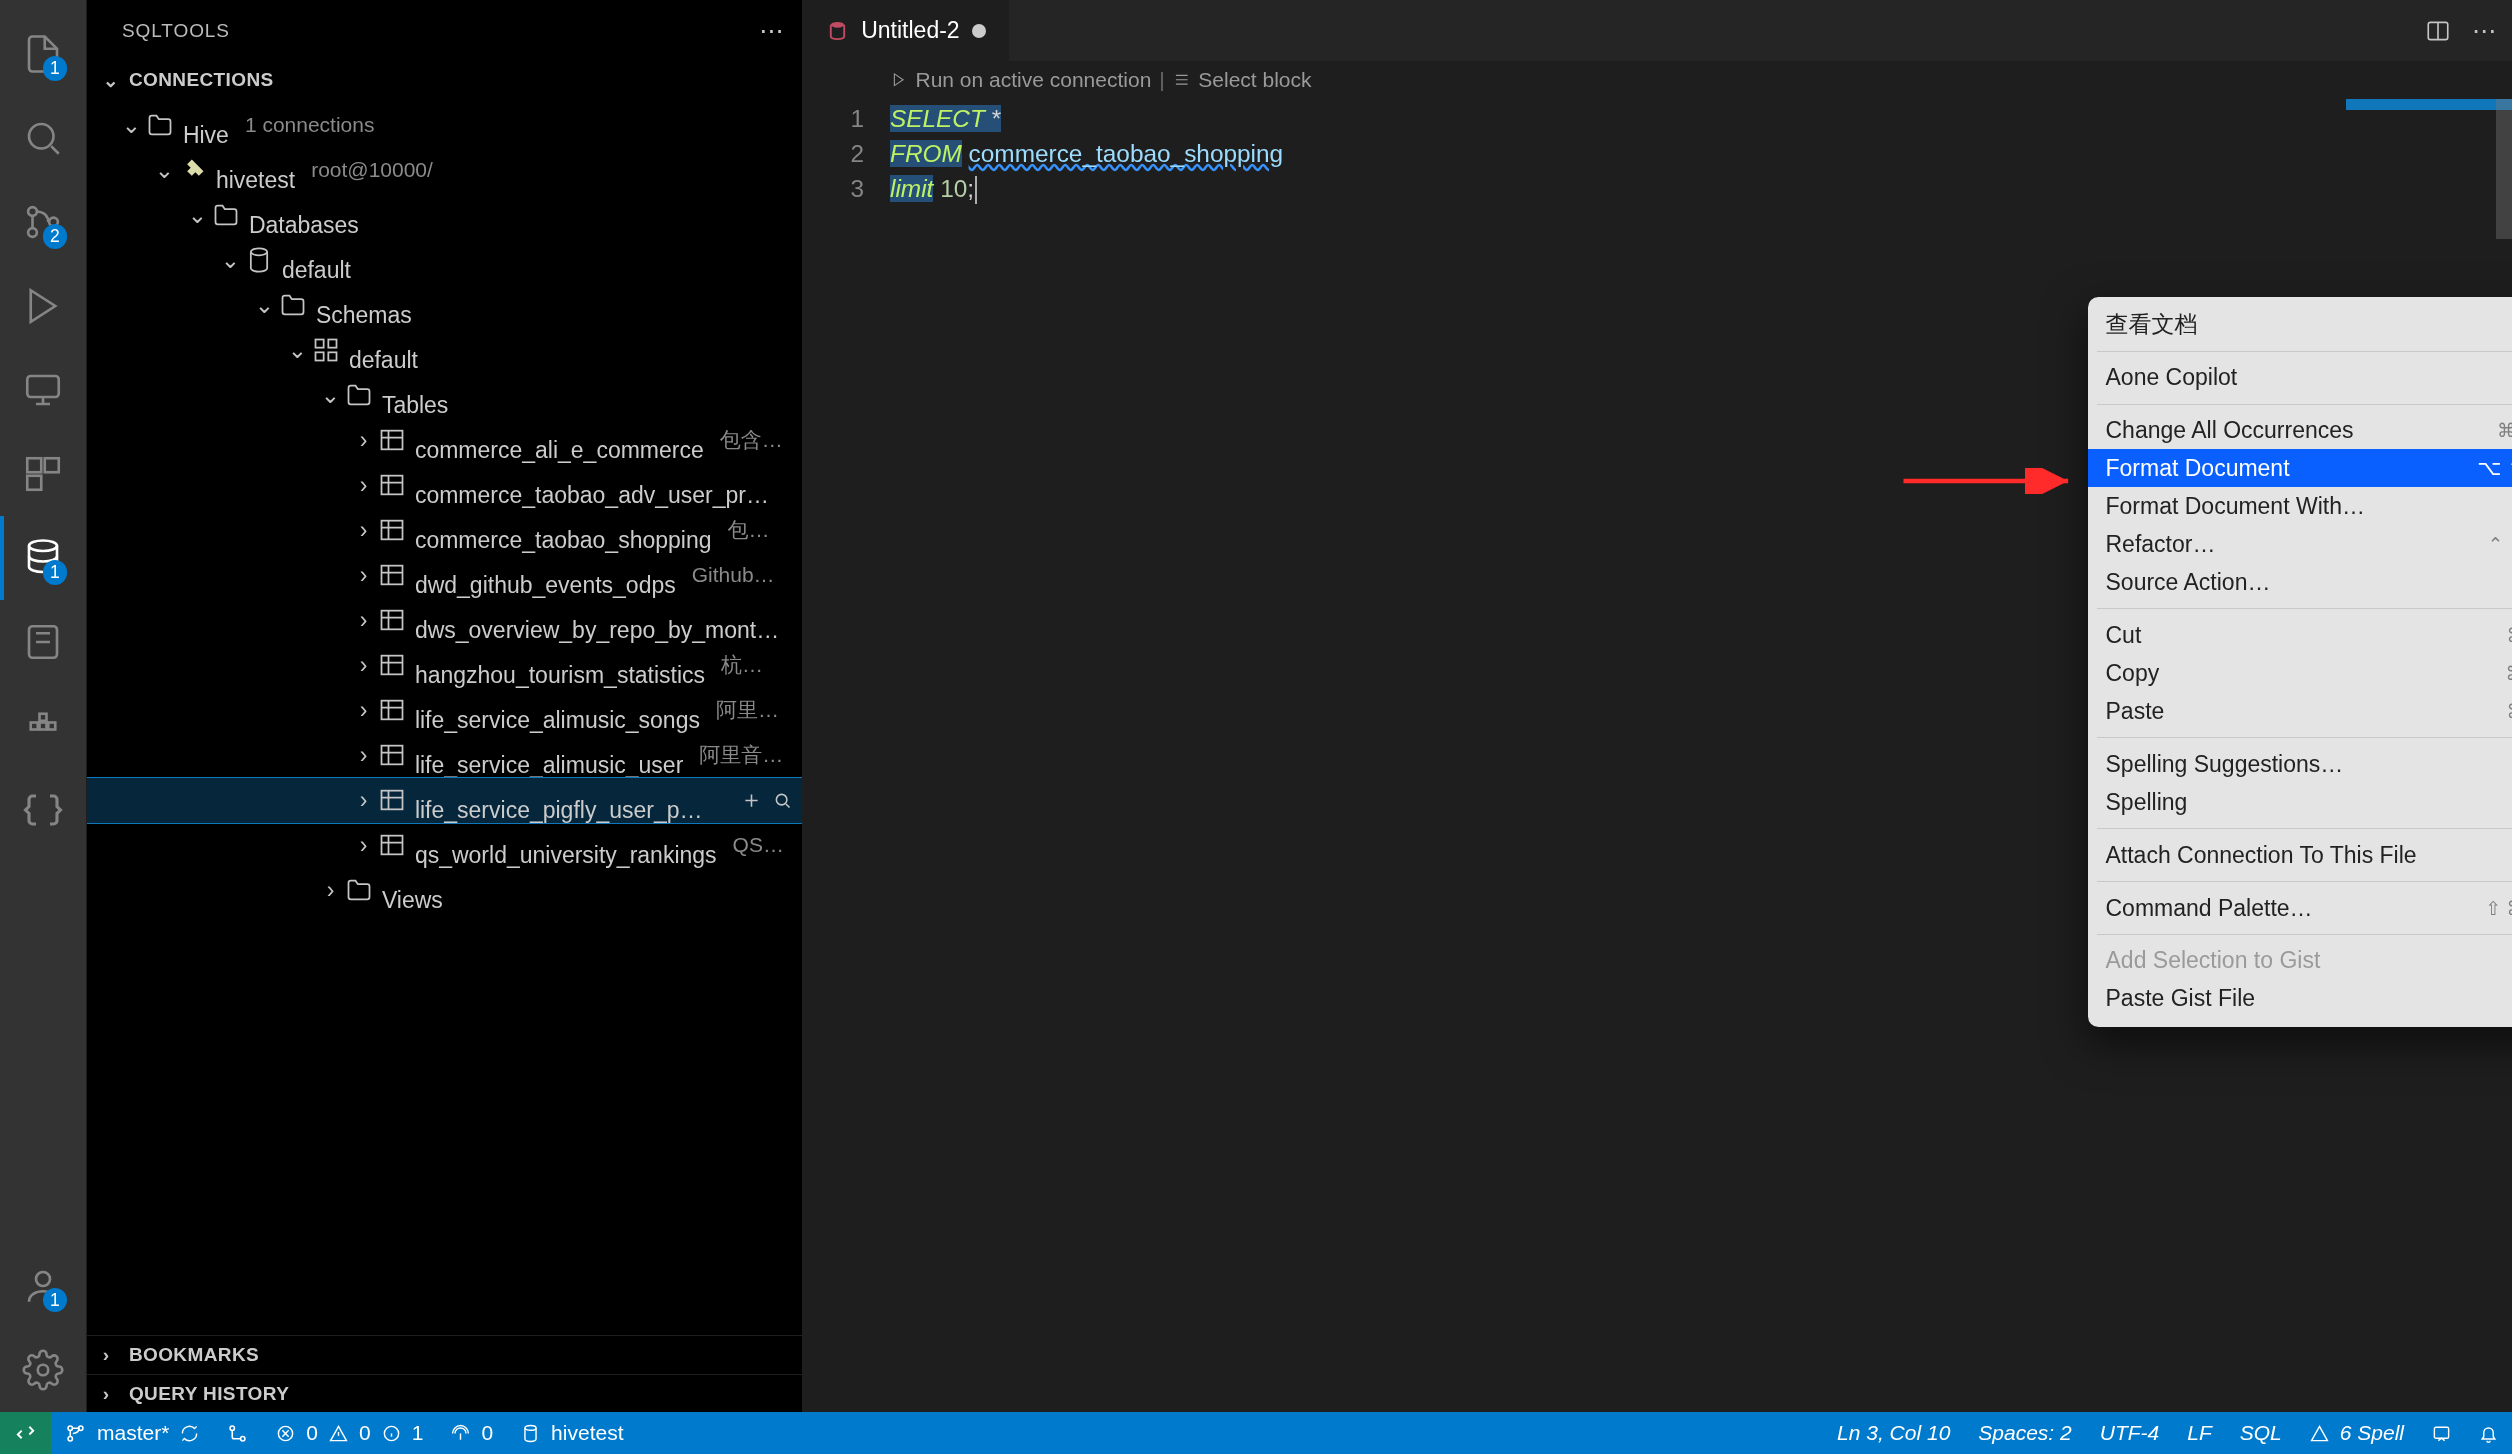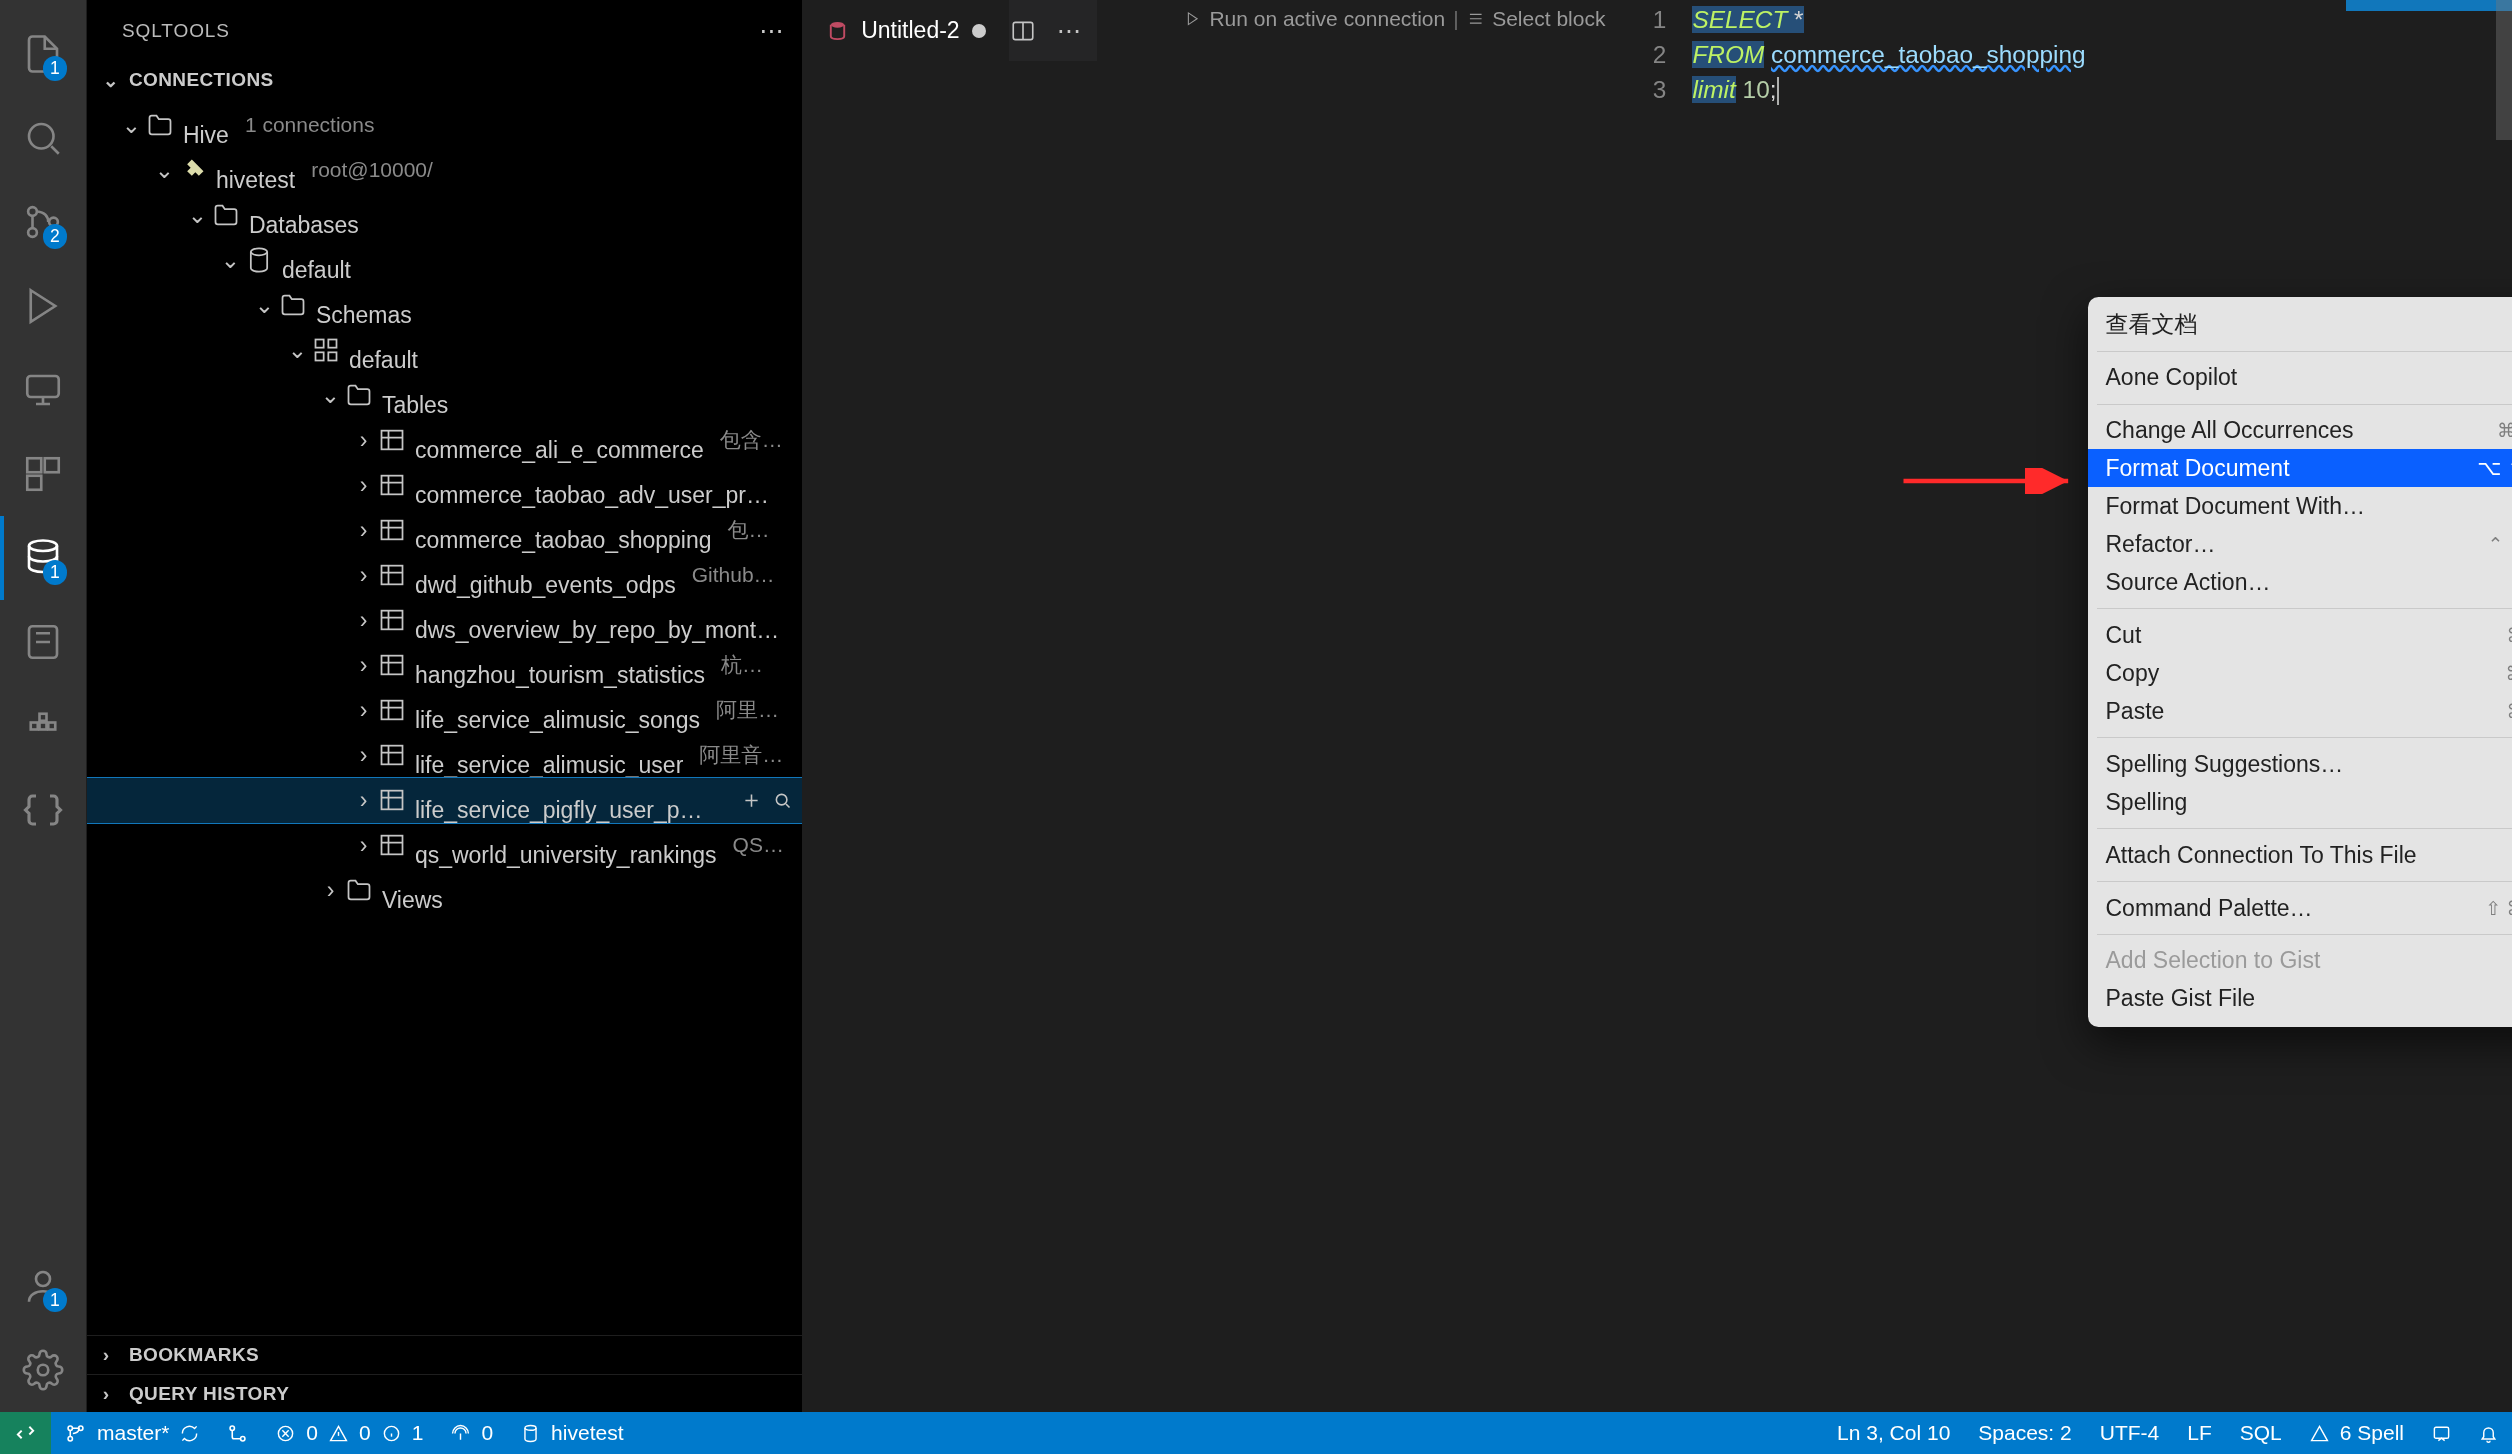--- a/index.html
+++ b/index.html
@@ -28,21 +28,21 @@
 .tree-row .tw { display:inline-flex; width:19px; height:19px; align-items:center; justify-content:center; color:#c5c5c5; margin-right:5.2px; flex:none; }
 .tree-row .ic { display:inline-flex; width:28px; height:28px; align-items:center; justify-content:center; margin-right:8.7px; color:#c5c5c5; flex:none; }
 .tree-row .lbl { overflow:hidden; text-overflow:ellipsis;margin-top:20px; }
 .tree-row .suffix { color:#8a8a8a; margin-left: 16px; font-size: 21px; }
 .tree-row.selected { background: rgba(14,99,156,0.38); outline: 0.9px solid #1177bb; outline-offset: -0.9px; }
 .tree-row .actions { margin-left:auto; margin-right:8.7px; display:flex; gap:10.5px; color:#c5c5c5; }
 .indent { display:inline-block; flex:none; }
 .sidebar-bottom { border-top:0.9px solid #1e1e1e; }
 
 
-.editor-area { flex:1; display:flex; flex-direction:row; background:#1e1e1e; position:relative; }
+.editor-area { flex:1; display:flex; flex-direction:column; background:#1e1e1e; position:relative; }
 .tabs-row { height: 61px; display:flex; align-items:stretch; background:#252526; }
 .tab { display:flex; align-items:center; gap:12.2px; padding:0 23px; background:#1e1e1e; color:#ffffff; border-right:0.9px solid #252526; position:relative; cursor:pointer; }
 .tab .dot { width:14px; height:14px; border-radius:50%; background:#cccccc; }
 .tab .fic { color:#c04b63; }
 .tabs-right { margin-left:auto; display:flex; align-items:center; gap:21px; padding-right:15.7px; color:#c5c5c5; }
 .code-lens { height: 38px; display:flex; align-items:center; gap:8px; color:#9a9a9a; font-size: 21px; padding-left: 87px; }
 .code-lens .sep { color:#6a6a6a; }
 .editor-body { flex:1; display:flex; position:relative; font-family: Menlo, Consolas, monospace; font-size: 24.4px; }
 .gutter { width: 87px; text-align:right; color:#858585; padding-top: 1.7px; }
 .gutter div { height:35px; line-height:35px; padding-right:26px; }
@@ -68,21 +68,21 @@
 .cm-sep { height:0.9px; background:#c9c9c9; margin:7px 8.7px; }
 .cm-item.highlight .arrow-r, .cm-item.highlight .sc { color:#fff; opacity:1; }
 
 
 .annot-arrow { position:absolute; left:1100px; top:468px; pointer-events:none; }
 
 
 .status-bar { height: 42px; background:#007acc; color:#ffffff; display:flex; align-items:center; font-size:21px; }
 .status-bar .sb-left { display:flex; align-items:center; height:100%; }
 .status-bar .sb-item { display:flex; align-items:center; gap:11px; padding:0 14px; height:100%; cursor:pointer; }
-.status-bar .sb-right { margin-left:auto; display:flex; align-items:center; height:100%; }
+.status-bar .sb-right { margin-left:auto; display:flex; align-items:center; height:100%;font-style:italic; }
 .remote-btn { background:#16825d; height:100%; display:flex; align-items:center; padding:0 15.7px; }
 
 svg { display:block; }
 </style>
 </head>
 <body>
 
 <div class="app">
   <div class="main-row">
 

